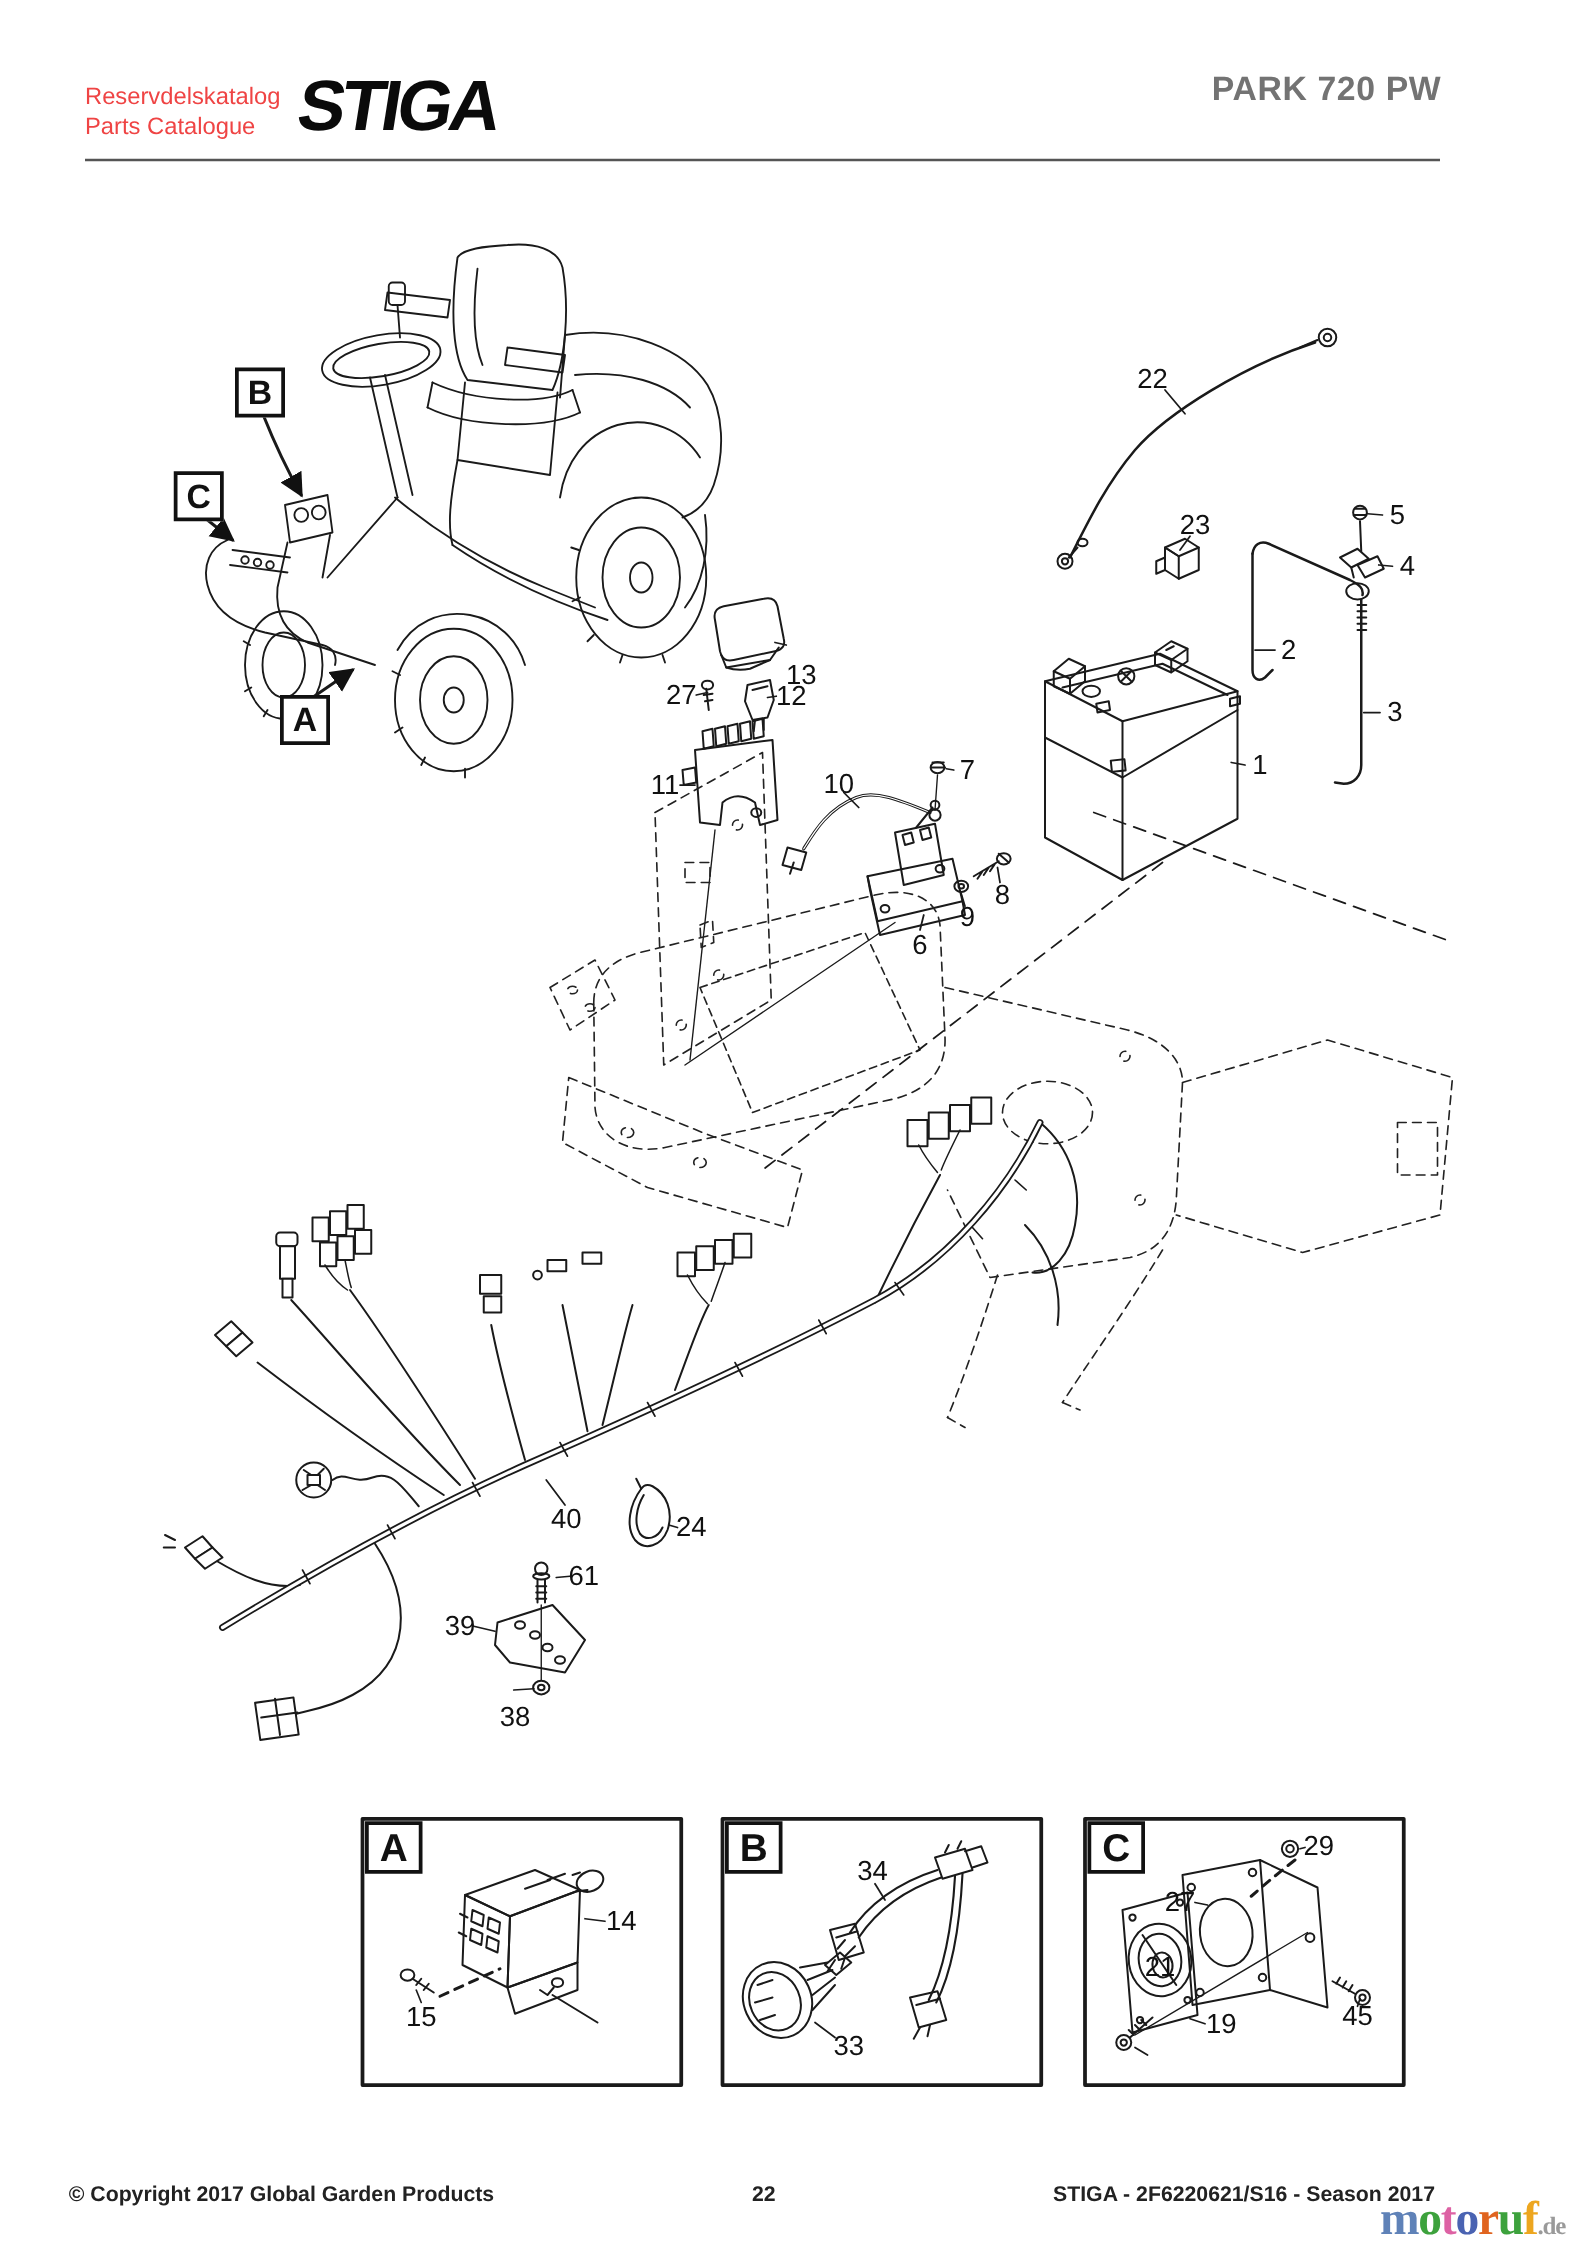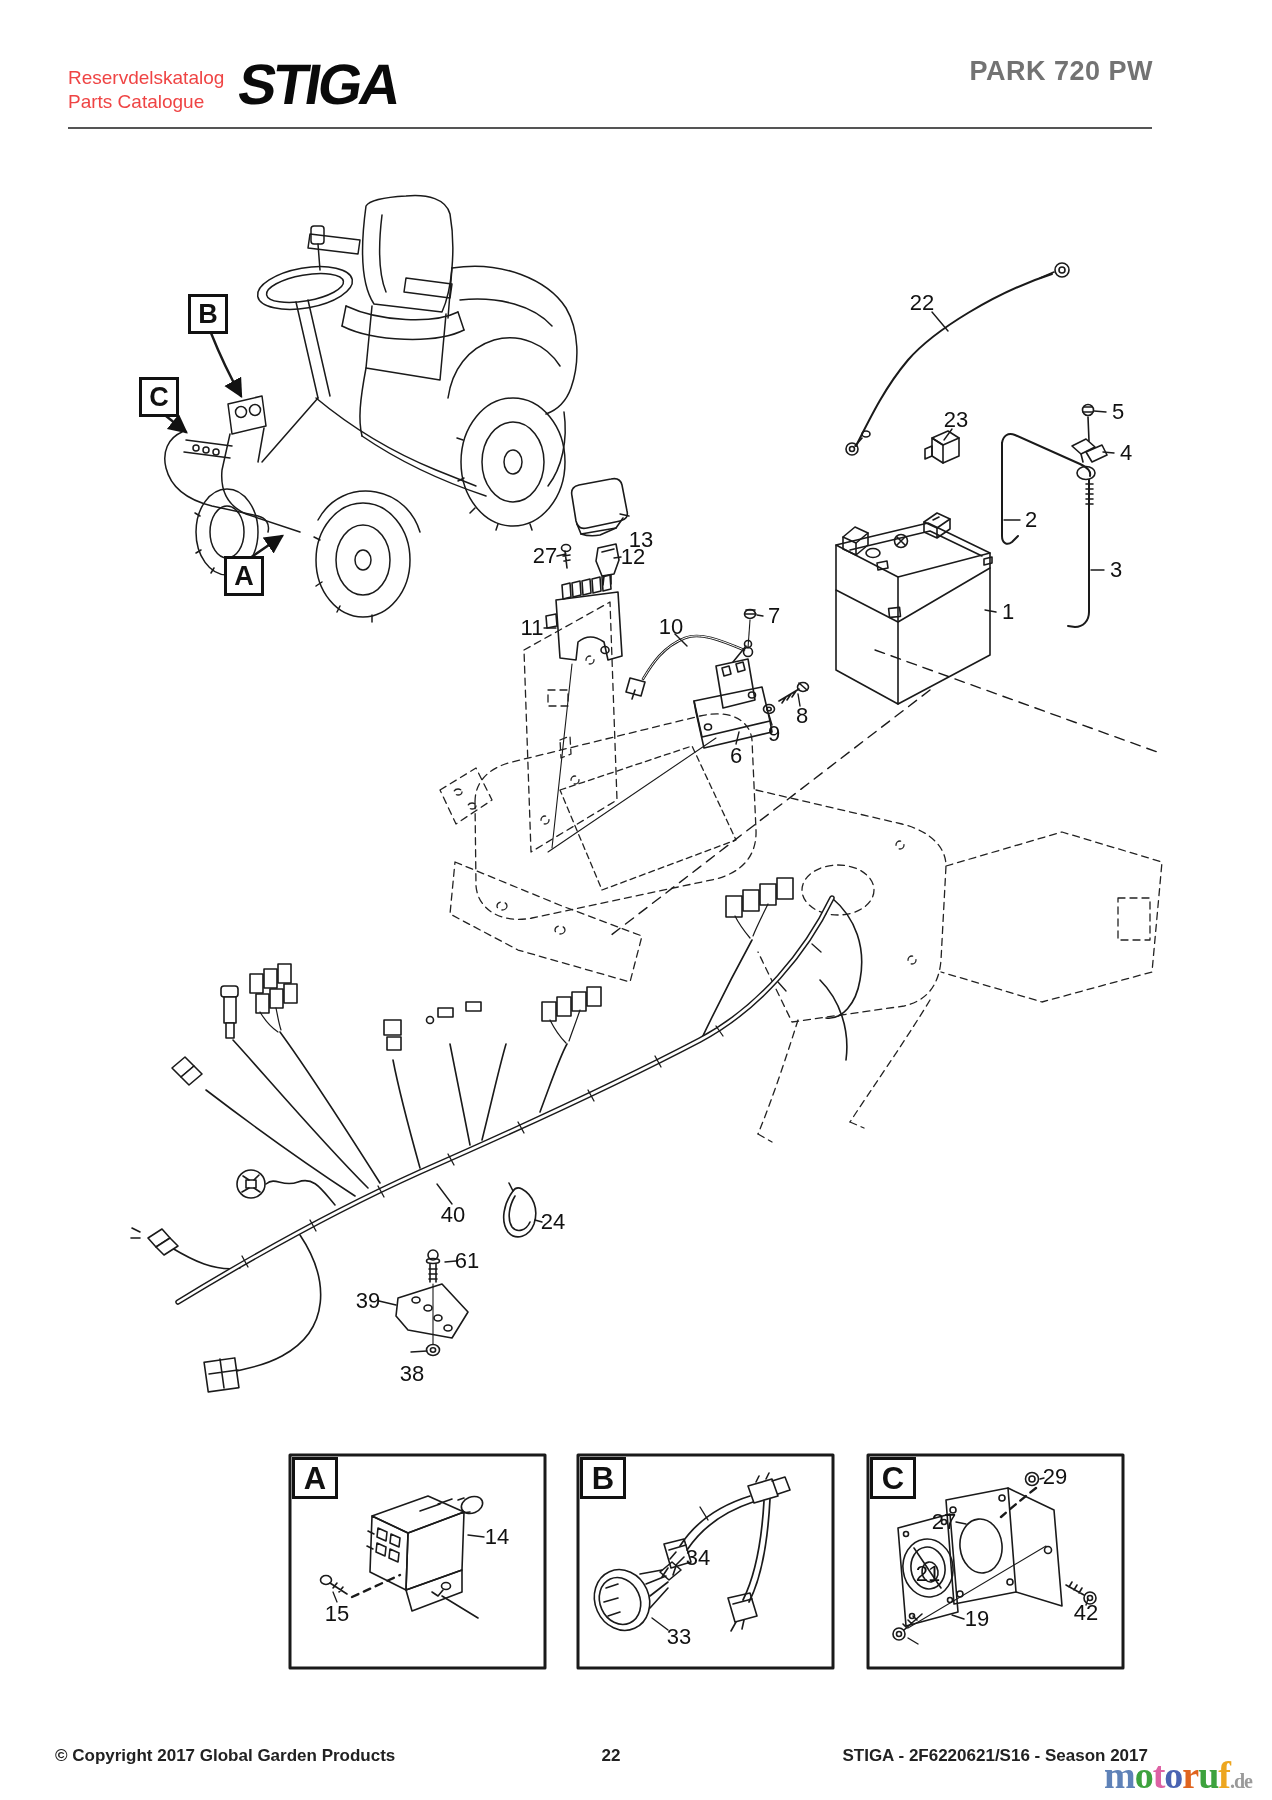--- a/index.html
+++ b/index.html
@@ -526,27 +526,27 @@
       <div class="callout" style="left: 802px; top: 716px;">8</div>
       <div class="callout" style="left: 453px; top: 1215px;">40</div>
       <div class="callout" style="left: 553px; top: 1222px;">24</div>
       <div class="callout" style="left: 467px; top: 1261px;">61</div>
       <div class="callout" style="left: 368px; top: 1301px;">39</div>
       <div class="callout" style="left: 412px; top: 1353px; margin-top: 21px;">38</div>
       <div class="corner-label" style="left: 315px; top: 1478px;">A</div>
       <div class="callout" style="left: 497px; top: 1537px;">14</div>
       <div class="callout" style="left: 337px; top: 1614px;">15</div>
       <div class="corner-label" style="left: 603px; top: 1478px;">B</div>
-      <div class="callout" style="left: 698px; top: 1558px;">34</div>
+      <div class="callout" style="left: 698px; top: 1497px;">34</div>
       <div class="callout" style="left: 679px; top: 1637px;">33</div>
       <div class="corner-label" style="left: 893px; top: 1478px;">C</div>
       <div class="callout" style="left: 1055px; top: 1477px;">29</div>
       <div class="callout" style="left: 944px; top: 1522px;">27</div>
       <div class="callout" style="left: 977px; top: 1619px;">19</div>
-      <div class="callout" style="left: 1086px; top: 1613px;">42</div>
+      <div class="callout" style="left: 1086px; top: 1613px;">45</div>
       <div class="callout" style="left: 928px; top: 1574px;">21</div>
     </div>
 
   <div class="footer">
     <span class="f-left">© Copyright 2017 Global Garden Products</span>
     <span class="f-center">22</span>
     <span class="f-right">STIGA - 2F6220621/S16 - Season 2017</span>
   </div>
 
   <div class="watermark" id="watermark"><span style="color: rgb(95, 130, 184);">m</span><span style="color: rgb(61, 162, 61);">o</span><span style="color: rgb(221, 98, 164);">t</span><span style="color: rgb(74, 99, 178);">o</span><span style="color: rgb(224, 100, 31);">r</span><span style="color: rgb(61, 162, 61);">u</span><span style="color: rgb(237, 166, 31);">f</span><span class="wm-suffix" style="color: rgb(154, 154, 154);">.de</span></div>

